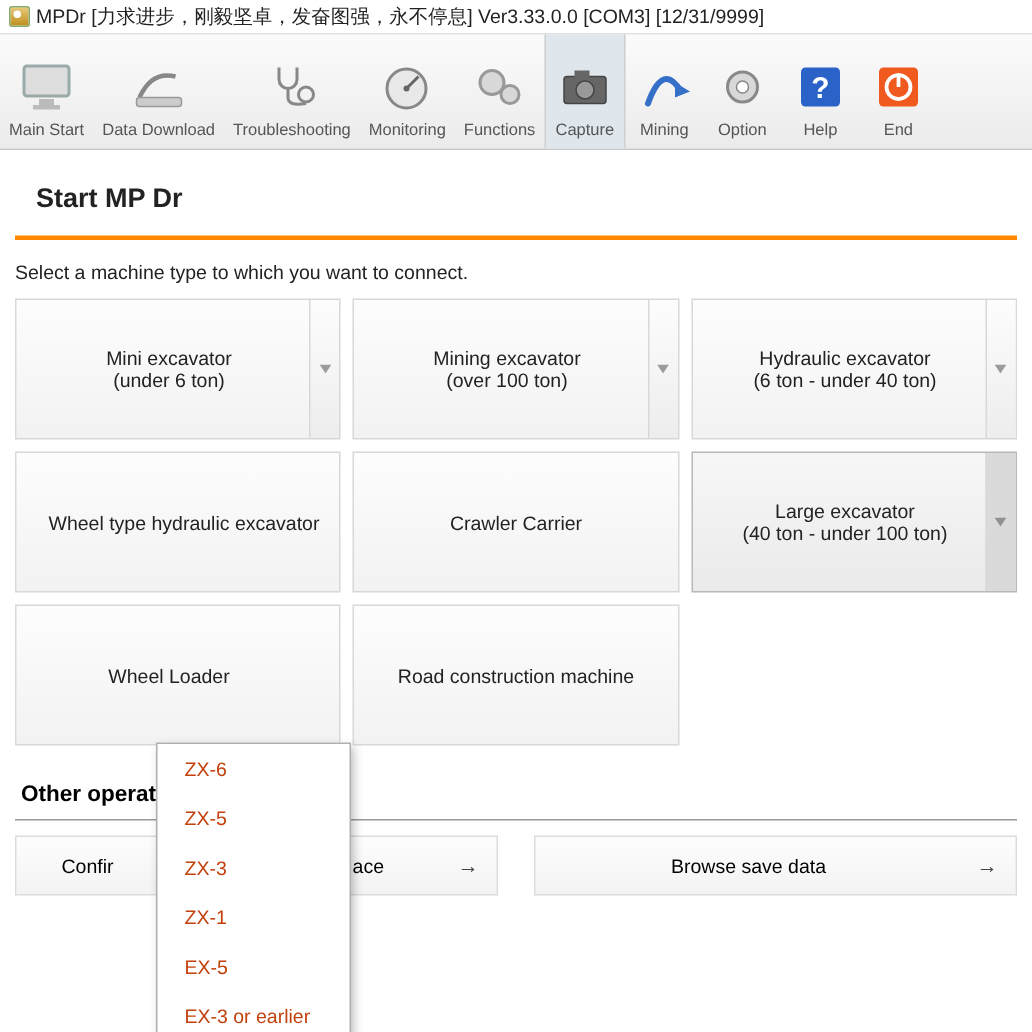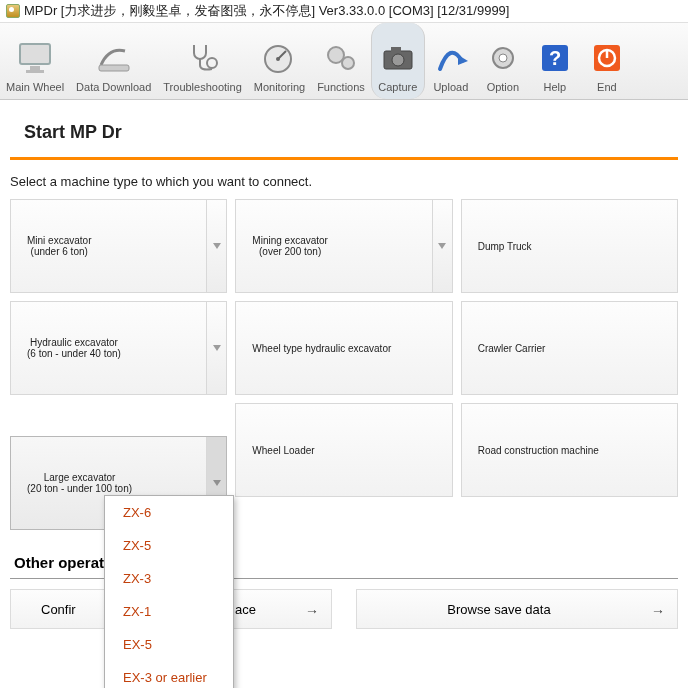--- a/index.html
+++ b/index.html
@@ -8,36 +8,36 @@
   
   .titlebar { display: flex; align-items: center; height: 22px; padding: 2px 6px; background: #fff; color: #222; font-size: 13px; }
   .titlebar .ico { width: 14px; height: 14px; margin-right: 4px; background: linear-gradient(#e6c878,#c09020); border:1px solid #8a6; border-radius:2px; position:relative; }
   .titlebar .ico::after{content:"";position:absolute;left:2px;top:2px;width:5px;height:5px;background:#fff;border-radius:50%;}
 
   
   .toolbar { display:flex; align-items:stretch; background:linear-gradient(#fbfbfb,#ebebeb); border-top:1px solid #e0e0e0; border-bottom:1px solid #c8c8c8; height:78px; }
   .tbbtn { flex:0 0 auto; display:flex; flex-direction:column; align-items:center; justify-content:flex-end; padding:6px 6px 6px; min-width:52px; cursor:pointer; }
   .tbbtn .glyph { width:40px; height:40px; display:flex; align-items:center; justify-content:center; margin-bottom:4px; }
   .tbbtn .lbl { font-size:11px; color:#555; text-align:center; line-height:1; }
-  .tb-capture { background:#dfe6ec; border-left:1px solid #d0d0d0; border-right:1px solid #d0d0d0;border-radius:15px; }
+  .tb-capture { background:#dfe6ec; border-left:1px solid #d0d0d0; border-right:1px solid #d0d0d0; }
 
   
   svg { display:block; }
 
   
   .page { padding: 18px 10px 0 10px; }
   .heading { font-size:18px; font-weight:600; color:#222; margin:4px 0 14px 14px; }
   .hr-orange { height:3px; background:#f80; margin:0 0 14px 0; }
   .instruction { font-size:13px; color:#222; margin:0 0 10px 0; }
 
   
   .grid { display:grid; grid-template-columns:repeat(3,1fr); gap:8px; }
-  .mbtn { position:relative; background:linear-gradient(#fdfdfd,#f2f2f2); border:1px solid #d8d8d8; height:94px; display:flex; align-items:center; justify-content:flex-start; text-align:center; font-size:10px; color:#222; padding:0 28px 0 16px; cursor:pointer; }
+  .mbtn { position:relative; background:linear-gradient(#fdfdfd,#f2f2f2); border:1px solid #d8d8d8; height:94px; display:flex; align-items:center; justify-content:center; text-align:center; font-size:13px; color:#222; padding:0 28px 0 16px; cursor:pointer; }
   .mbtn .caret { position:absolute; right:0; top:0; bottom:0; width:20px; border-left:1px solid #d8d8d8; display:flex; align-items:center; justify-content:center; background:linear-gradient(#fdfdfd,#ededed); }
-  .mbtn.open { border-color:#b8b8b8; background:linear-gradient(#f7f7f7,#eaeaea);margin-top:33px; }
+  .mbtn.open { border-color:#b8b8b8; background:linear-gradient(#f7f7f7,#eaeaea); }
   .mbtn.open .caret { background:#dadada; }
   .caret svg{opacity:.55}
 
   
   .section-title { font-size:15px; font-weight:600; margin:24px 0 4px 4px; }
   .hr-thin { height:1px; background:#999; margin-bottom:10px; }
   .ops { display:grid; grid-template-columns:1fr 1fr; gap:24px; }
   .opbtn { position:relative; background:linear-gradient(#fdfdfd,#f3f3f3); border:1px solid #dcdcdc; height:40px; display:flex; align-items:center; justify-content:center; font-size:13px; cursor:pointer; padding-right:36px; }
   .opbtn .arrow { position:absolute; right:12px; top:50%; transform:translateY(-50%); font-size:14px; color:#444; font-weight:600; }
 
@@ -57,21 +57,21 @@
 
 <div class="toolbar">
   <div class="tbbtn">
     <span class="glyph">
       <svg width="38" height="34">
           <rect x="4" y="3" width="30" height="20" rx="2" fill="#ddd" stroke="#9aa" stroke-width="2"></rect>
           <rect x="14" y="25" width="10" height="4" fill="#bbb"></rect>
           <rect x="10" y="29" width="18" height="3" fill="#bbb"></rect>
         </svg>
     </span>
-    <span class="lbl">Main Wheel</span>
+    <span class="lbl">Main Start</span>
   </div>
   <div class="tbbtn">
     <span class="glyph">
       <svg width="38" height="34">
           <path d="M6 24 Q14 6 30 10" fill="none" stroke="#888" stroke-width="3"></path>
           <rect x="4" y="24" width="30" height="6" rx="2" fill="#ccc" stroke="#999"></rect>
         </svg>
     </span>
     <span class="lbl">Data Download</span>
   </div>
@@ -114,21 +114,21 @@
     </span>
     <span class="lbl">Capture</span>
   </div>
   <div class="tbbtn">
     <span class="glyph">
       <svg width="38" height="34">
           <path d="M8 28 Q18 0 30 20" fill="none" stroke="#3570c8" stroke-width="4" stroke-linecap="round"></path>
           <polygon points="26,14 36,20 26,24" fill="#3570c8"></polygon>
         </svg>
     </span>
-    <span class="lbl">Upload</span>
+    <span class="lbl">Mining</span>
   </div>
   <div class="tbbtn">
     <span class="glyph">
       <svg width="38" height="34">
           <circle cx="19" cy="17" r="10" fill="#d8d8d8" stroke="#888" stroke-width="2"></circle>
           <circle cx="19" cy="17" r="4" fill="#fff" stroke="#888"></circle>
         </svg>
     </span>
     <span class="lbl">Option</span>
   </div>
@@ -162,48 +162,45 @@
 
     <div class="mbtn">
       <div><span>Mini excavator</span><br><span>(under 6 ton)</span></div>
       <span class="caret">
           <svg width="8" height="6">
             <polygon points="0,0 8,0 4,6" fill="#555"></polygon>
           </svg>
         </span>
     </div>
     <div class="mbtn">
-      <div><span>Mining excavator</span><br><span>(over 200 ton)</span></div>
-      <span class="caret">
-          <svg width="8" height="6">
-            <polygon points="0,0 8,0 4,6" fill="#555"></polygon>
-          </svg>
-        </span>
-    </div>
-    <div class="mbtn" style="padding-right:16px">
-      <span>Dump Truck</span>
+      <div><span>Mining excavator</span><br><span>(over 100 ton)</span></div>
+      <span class="caret">
+          <svg width="8" height="6">
+            <polygon points="0,0 8,0 4,6" fill="#555"></polygon>
+          </svg>
+        </span>
     </div>
 
     <div class="mbtn">
       <div><span>Hydraulic excavator</span><br><span>(6 ton - under 40 ton)</span></div>
       <span class="caret">
           <svg width="8" height="6">
             <polygon points="0,0 8,0 4,6" fill="#555"></polygon>
           </svg>
         </span>
     </div>
     <div class="mbtn" style="padding-right:8px">
       <span>Wheel type hydraulic excavator</span>
     </div>
     <div class="mbtn" style="padding-right:16px">
       <span>Crawler Carrier</span>
     </div>
 
     <div class="mbtn open rel">
-      <div><span>Large excavator</span><br><span>(20 ton - under 100 ton)</span></div>
+      <div><span>Large excavator</span><br><span>(40 ton - under 100 ton)</span></div>
       <span class="caret">
           <svg width="8" height="6">
             <polygon points="0,0 8,0 4,6" fill="#555"></polygon>
           </svg>
         </span>
     </div>
     <div class="mbtn" style="">
       <span>Wheel Loader</span>
     </div>
     <div class="mbtn" style="padding-right:16px">

